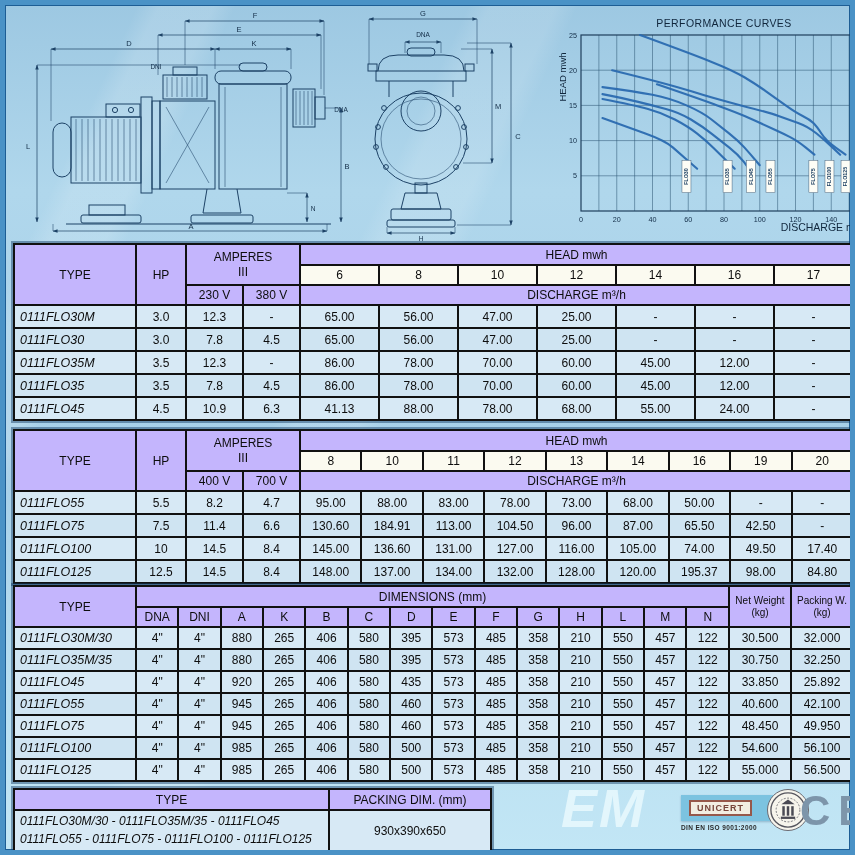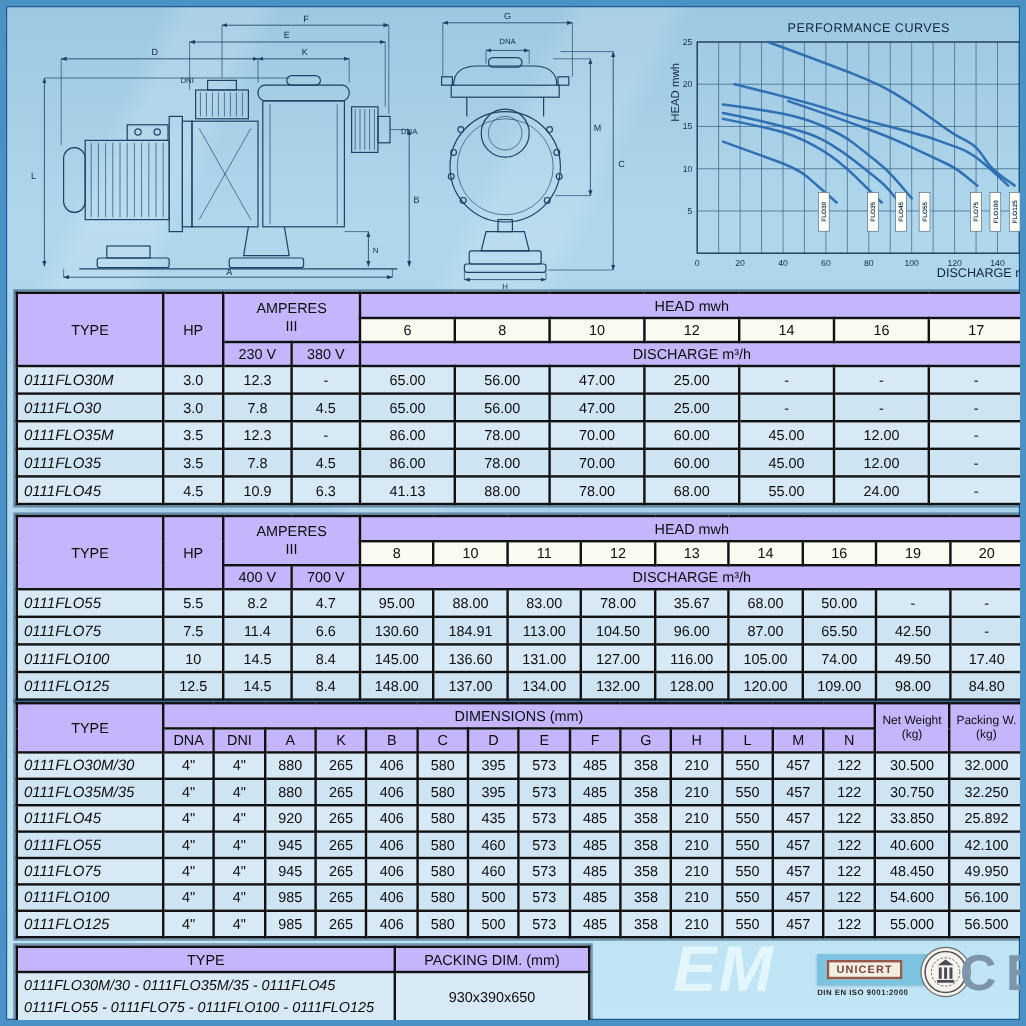--- a/index.html
+++ b/index.html
@@ -444,21 +444,21 @@
         <tbody>
           <tr class="body-tr">
             <td class="tcell">0111FLO55</td>
             <td>5.5</td>
             <td>8.2</td>
             <td>4.7</td>
             <td>95.00</td>
             <td>88.00</td>
             <td>83.00</td>
             <td>78.00</td>
-            <td>35.67</td>
+            <td>73.00</td>
             <td>68.00</td>
             <td>50.00</td>
             <td>-</td>
             <td>-</td>
           </tr>
           <tr class="body-tr">
             <td class="tcell">0111FLO75</td>
             <td>7.5</td>
             <td>11.4</td>
             <td>6.6</td>
@@ -491,21 +491,21 @@
             <td class="tcell">0111FLO125</td>
             <td>12.5</td>
             <td>14.5</td>
             <td>8.4</td>
             <td>148.00</td>
             <td>137.00</td>
             <td>134.00</td>
             <td>132.00</td>
             <td>128.00</td>
             <td>120.00</td>
-            <td>109.00</td>
+            <td>195.37</td>
             <td>98.00</td>
             <td>84.80</td>
           </tr>
         </tbody>
       </table>
     </div>
   <div class="abs" id="table3" style="left:8px;top:580px;">
       <table class="spec dims" style="width: 839px;">
         <colgroup>
           <col style="width: 122px;">

